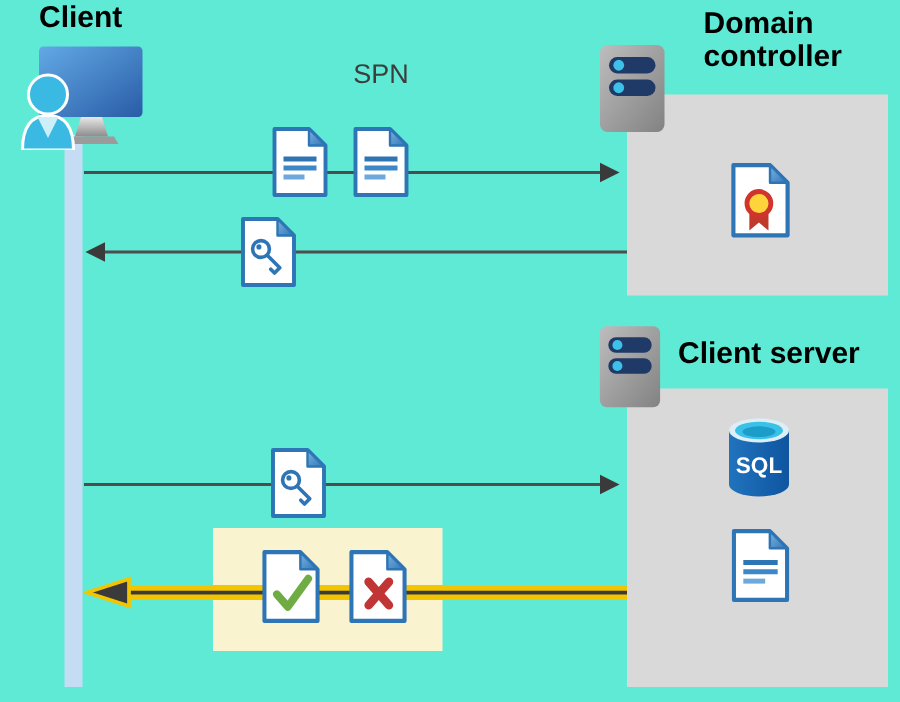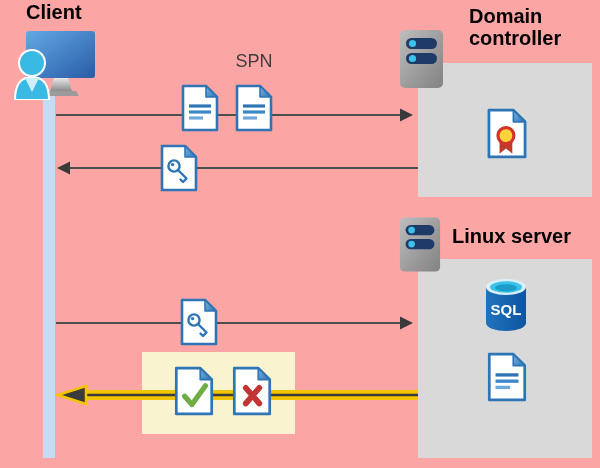--- a/index.html
+++ b/index.html
@@ -1,18 +1,18 @@
 <!DOCTYPE html>
 <html><head>
 <meta charset="utf-8">
 <style>
   * { box-sizing: border-box; }
   body { margin: 0; background: #fff; }
   .canvas {
-    position: relative; width: 600px; height: 468px; background: #fca5a5;
+    position: relative; width: 600px; height: 468px; background: #5eead4;
     font-family: "Liberation Sans", sans-serif; overflow: hidden;
   }
   .abs { position: absolute; }
 
   
   .entity-title { font-weight: 700; font-size: 20px; color: #000; line-height: 1.08; }
   .msg-label { font-size: 18px; color: #3d3d3d; text-align: center; }
   .file-label { font-size: 19px; color: #404040; text-align: center; }
 
   
@@ -24,21 +24,21 @@
 
   
   .client-icon { left: 8px;  top: 22px;  width: 102px; height: 78px; z-index: 3; }
   .client-label { left: 26px; top: 2px; }
   .dc-server-icon    { left: 399px; top: 29px;  width: 45px; height: 60px; z-index: 3; }
   .linux-server-icon { left: 399px; top: 216px; width: 42px; height: 57px; z-index: 3; }
   .dc-label    { left: 469px; top: 6px; width: 142px; }
   .linux-label { left: 452px; top: 226px; width: 142px; }
 
   .tgt-label { left: 172px; top: 53px; width: 56px; }
-  .spn-label { left: 228px; top: 51px; width: 52px; }
+  .spn-label { left: 228px; top: 39px; width: 52px; }
   .tgt-doc { left: 179px; top: 84px; width: 42px; height: 48px; z-index: 3; }
   .spn-doc { left: 233px; top: 84px; width: 42px; height: 48px; z-index: 3; }
   .key-doc-1 { left: 158px; top: 144px; width: 42px; height: 48px; z-index: 3; }
   .key-doc-2 { left: 178px; top: 298px; width: 42px; height: 48px; z-index: 3; }
   .cert-doc { left: 485px; top: 108px; width: 44px; height: 51px; z-index: 3; }
   .sql-icon { left: 484px; top: 278px; width: 44px; height: 54px; z-index: 3; }
   .keytab-doc { left: 486px; top: 352px; width: 42px; height: 50px; z-index: 3; }
   .keytab-label { left: 420px; top: 419px; width: 170px; }
   .check-doc { left: 173px; top: 366px; width: 42px; height: 50px; z-index: 3; }
   .cross-doc { left: 231px; top: 366px; width: 42px; height: 50px; z-index: 3; }
@@ -109,21 +109,21 @@
   </svg>
 
   <div class="abs gray-box linux-box"></div>
   <svg class="abs linux-server-icon" viewBox="0 0 45 60">
     <rect x="1" y="1" width="43" height="58" rx="5" fill="url(#gServer)"></rect>
     <rect x="7" y="9" width="31" height="11" rx="5.5" fill="#203a67"></rect>
     <circle cx="13.5" cy="14.5" r="3.6" fill="#3ec1e8"></circle>
     <rect x="7" y="24" width="31" height="11" rx="5.5" fill="#203a67"></rect>
     <circle cx="13.5" cy="29.5" r="3.6" fill="#3ec1e8"></circle>
   </svg>
-  <div class="abs entity-title linux-label">Linux server</div>
+  <div class="abs entity-title linux-label">Client server</div>
   <svg class="abs sql-icon" viewBox="0 0 44 54">
     <path d="M2 9 L2 45 A20 8 0 0 0 42 45 L42 9 Z" fill="url(#gSql)"></path>
     <ellipse cx="22" cy="9" rx="20" ry="8" fill="#ddeff6"></ellipse>
     <ellipse cx="22" cy="9" rx="16" ry="5.8" fill="#39c1e8"></ellipse>
     <ellipse cx="22" cy="9.8" rx="11" ry="3.6" fill="#1b9cc9"></ellipse>
     <text x="22" y="37" text-anchor="middle" font-size="15" font-weight="bold" font-family="Liberation Sans, sans-serif" fill="#ffffff">SQL</text>
   </svg>
   <svg class="abs keytab-doc" viewBox="0 0 40 48">
     <path d="M3 2 H26 L37 13 V46 H3 Z" fill="#ffffff" stroke="#2e75b6" stroke-width="2.6" stroke-linejoin="round"></path>
     <path d="M26 2 L37 13 L26 13 Z" fill="url(#gFold)" stroke="#2e75b6" stroke-width="1.6" stroke-linejoin="round"></path>

